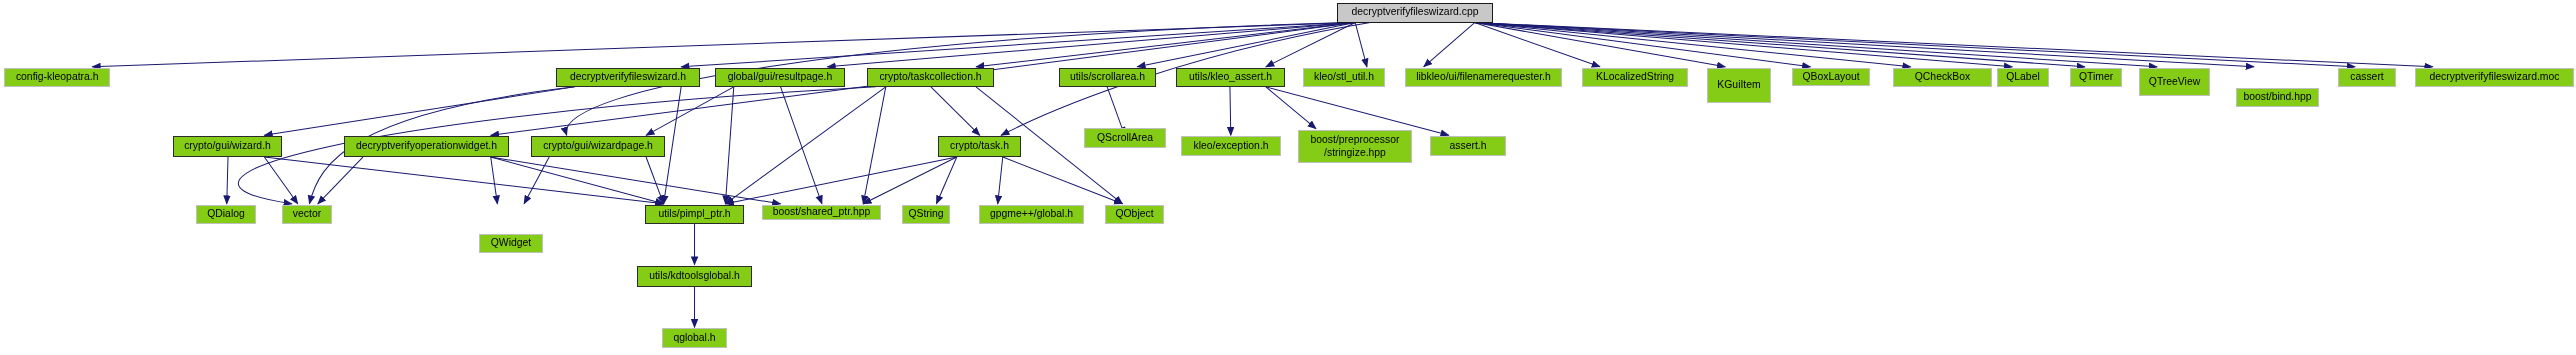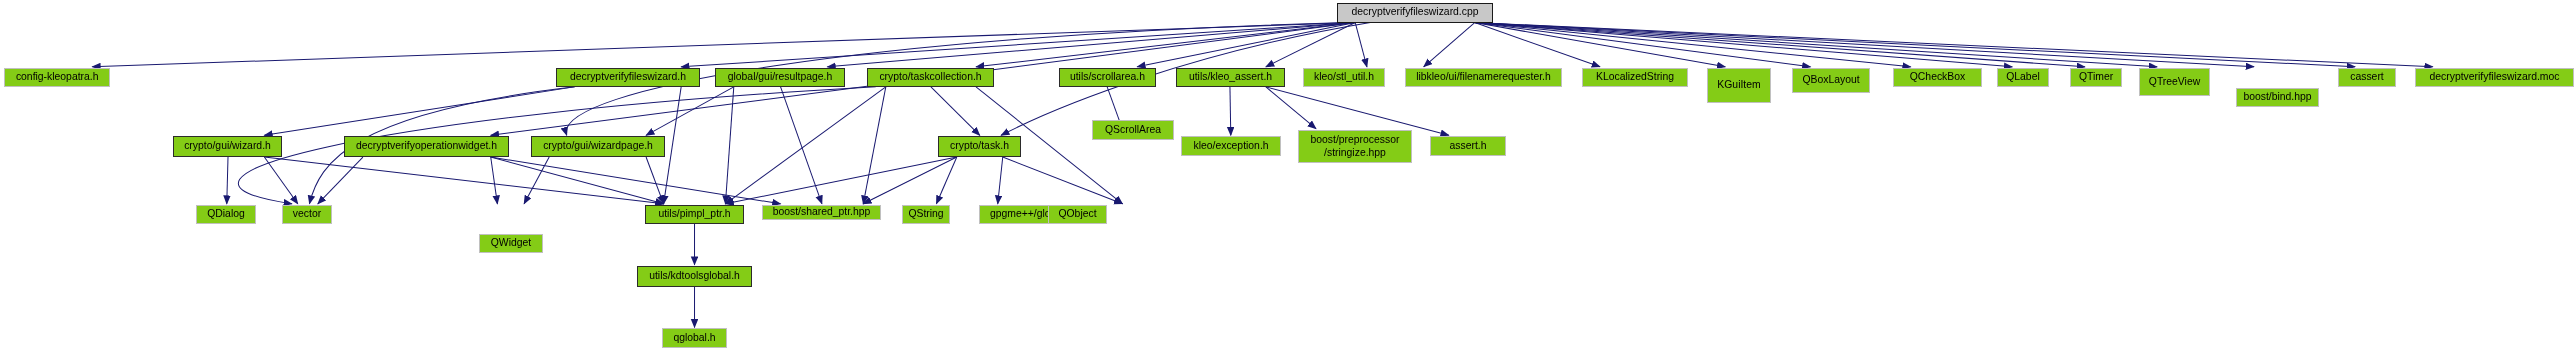--- a/index.html
+++ b/index.html
@@ -96,42 +96,42 @@
       <div class="node external" style="left: 4.2px; top: 68px; width: 106px; height: 19px;">config-kleopatra.h</div>
       <div class="node internal" style="left: 556px; top: 68px; width: 144px; height: 19px;">decryptverifyfileswizard.h</div>
       <div class="node internal" style="left: 715px; top: 68px; width: 130px; height: 19px;">global/gui/resultpage.h</div>
       <div class="node internal" style="left: 867px; top: 68px; width: 127px; height: 19px;">crypto/taskcollection.h</div>
       <div class="node internal" style="left: 1059px; top: 68px; width: 97px; height: 19px;">utils/scrollarea.h</div>
       <div class="node internal" style="left: 1176px; top: 68px; width: 109px; height: 19px;">utils/kleo_assert.h</div>
       <div class="node external" style="left: 1303px; top: 68px; width: 82px; height: 19px;">kleo/stl_util.h</div>
       <div class="node external" style="left: 1405px; top: 68px; width: 157px; height: 19px;">libkleo/ui/filenamerequester.h</div>
       <div class="node external" style="left: 1582px; top: 68px; width: 106px; height: 19px;">KLocalizedString</div>
       <div class="node external" style="left: 1707px; top: 68px; width: 64px; height: 35px;">KGuiItem</div>
-      <div class="node external" style="left: 1792px; top: 68px; width: 78px; height: 25px;">QBoxLayout</div>
-      <div class="node external" style="left: 1893px; top: 68px; width: 89px; height: 19px;">QCheckBox</div>
+      <div class="node external" style="left: 1792px; top: 68px; width: 78px; height: 18px;">QBoxLayout</div>
+      <div class="node external" style="left: 1893px; top: 68px; width: 99px; height: 19px;">QCheckBox</div>
       <div class="node external" style="left: 1997px; top: 68px; width: 52px; height: 19px;">QLabel</div>
       <div class="node external" style="left: 2070px; top: 68px; width: 52px; height: 19px;">QTimer</div>
       <div class="node external" style="left: 2139px; top: 68px; width: 71px; height: 28px;">QTreeView</div>
       <div class="node external" style="left: 2236px; top: 68px; width: 83px; height: 19px; margin-top: 20px;">boost/bind.hpp</div>
       <div class="node external" style="left: 2338px; top: 68px; width: 58px; height: 19px;">cassert</div>
       <div class="node external" style="left: 2415px; top: 68px; width: 159px; height: 19px;">decryptverifyfileswizard.moc</div>
       <div class="node internal" style="left: 173px; top: 136px; width: 109px; height: 21px;">crypto/gui/wizard.h</div>
       <div class="node internal" style="left: 344px; top: 136px; width: 165px; height: 21px;">decryptverifyoperationwidget.h</div>
       <div class="node internal" style="left: 531px; top: 136px; width: 134px; height: 21px;">crypto/gui/wizardpage.h</div>
       <div class="node internal" style="left: 938px; top: 136px; width: 83px; height: 21px;">crypto/task.h</div>
-      <div class="node external" style="left: 1084px; top: 120px; width: 82px; height: 20px; margin-left: 8px;">QScrollArea</div>
+      <div class="node external" style="left: 1084px; top: 128px; width: 82px; height: 20px;">QScrollArea</div>
       <div class="node external" style="left: 1181px; top: 136px; width: 100px; height: 20px;">kleo/exception.h</div>
       <div class="node external" style="left: 1298px; top: 130px; width: 114px; height: 33px;">boost/preprocessor
 /stringize.hpp</div>
       <div class="node external" style="left: 1430px; top: 136px; width: 76px; height: 20px;">assert.h</div>
       <div class="node external" style="left: 196px; top: 205px; width: 60px; height: 19px;">QDialog</div>
       <div class="node external" style="left: 282px; top: 205px; width: 50px; height: 19px;">vector</div>
       <div class="node external" style="left: 479px; top: 205px; width: 64px; height: 19px; margin-top: 29px;">QWidget</div>
       <div class="node internal" style="left: 645px; top: 205px; width: 99px; height: 19px;">utils/pimpl_ptr.h</div>
       <div class="node external" style="left: 762px; top: 205px; width: 119px; height: 15px;">boost/shared_ptr.hpp</div>
       <div class="node external" style="left: 902px; top: 205px; width: 48px; height: 19px;">QString</div>
       <div class="node external" style="left: 979px; top: 205px; width: 105px; height: 19px;">gpgme++/global.h</div>
-      <div class="node external" style="left: 1048px; top: 205px; width: 59px; height: 19px;">QObject</div>
+      <div class="node external" style="left: 1105px; top: 205px; width: 59px; height: 19px;">QObject</div>
       <div class="node internal" style="left: 637px; top: 266px; width: 115px; height: 21px;">utils/kdtoolsglobal.h</div>
       <div class="node external" style="left: 662px; top: 328px; width: 65px; height: 20px;">qglobal.h</div>
     </div>
 </div>
 
 
 </body></html>

